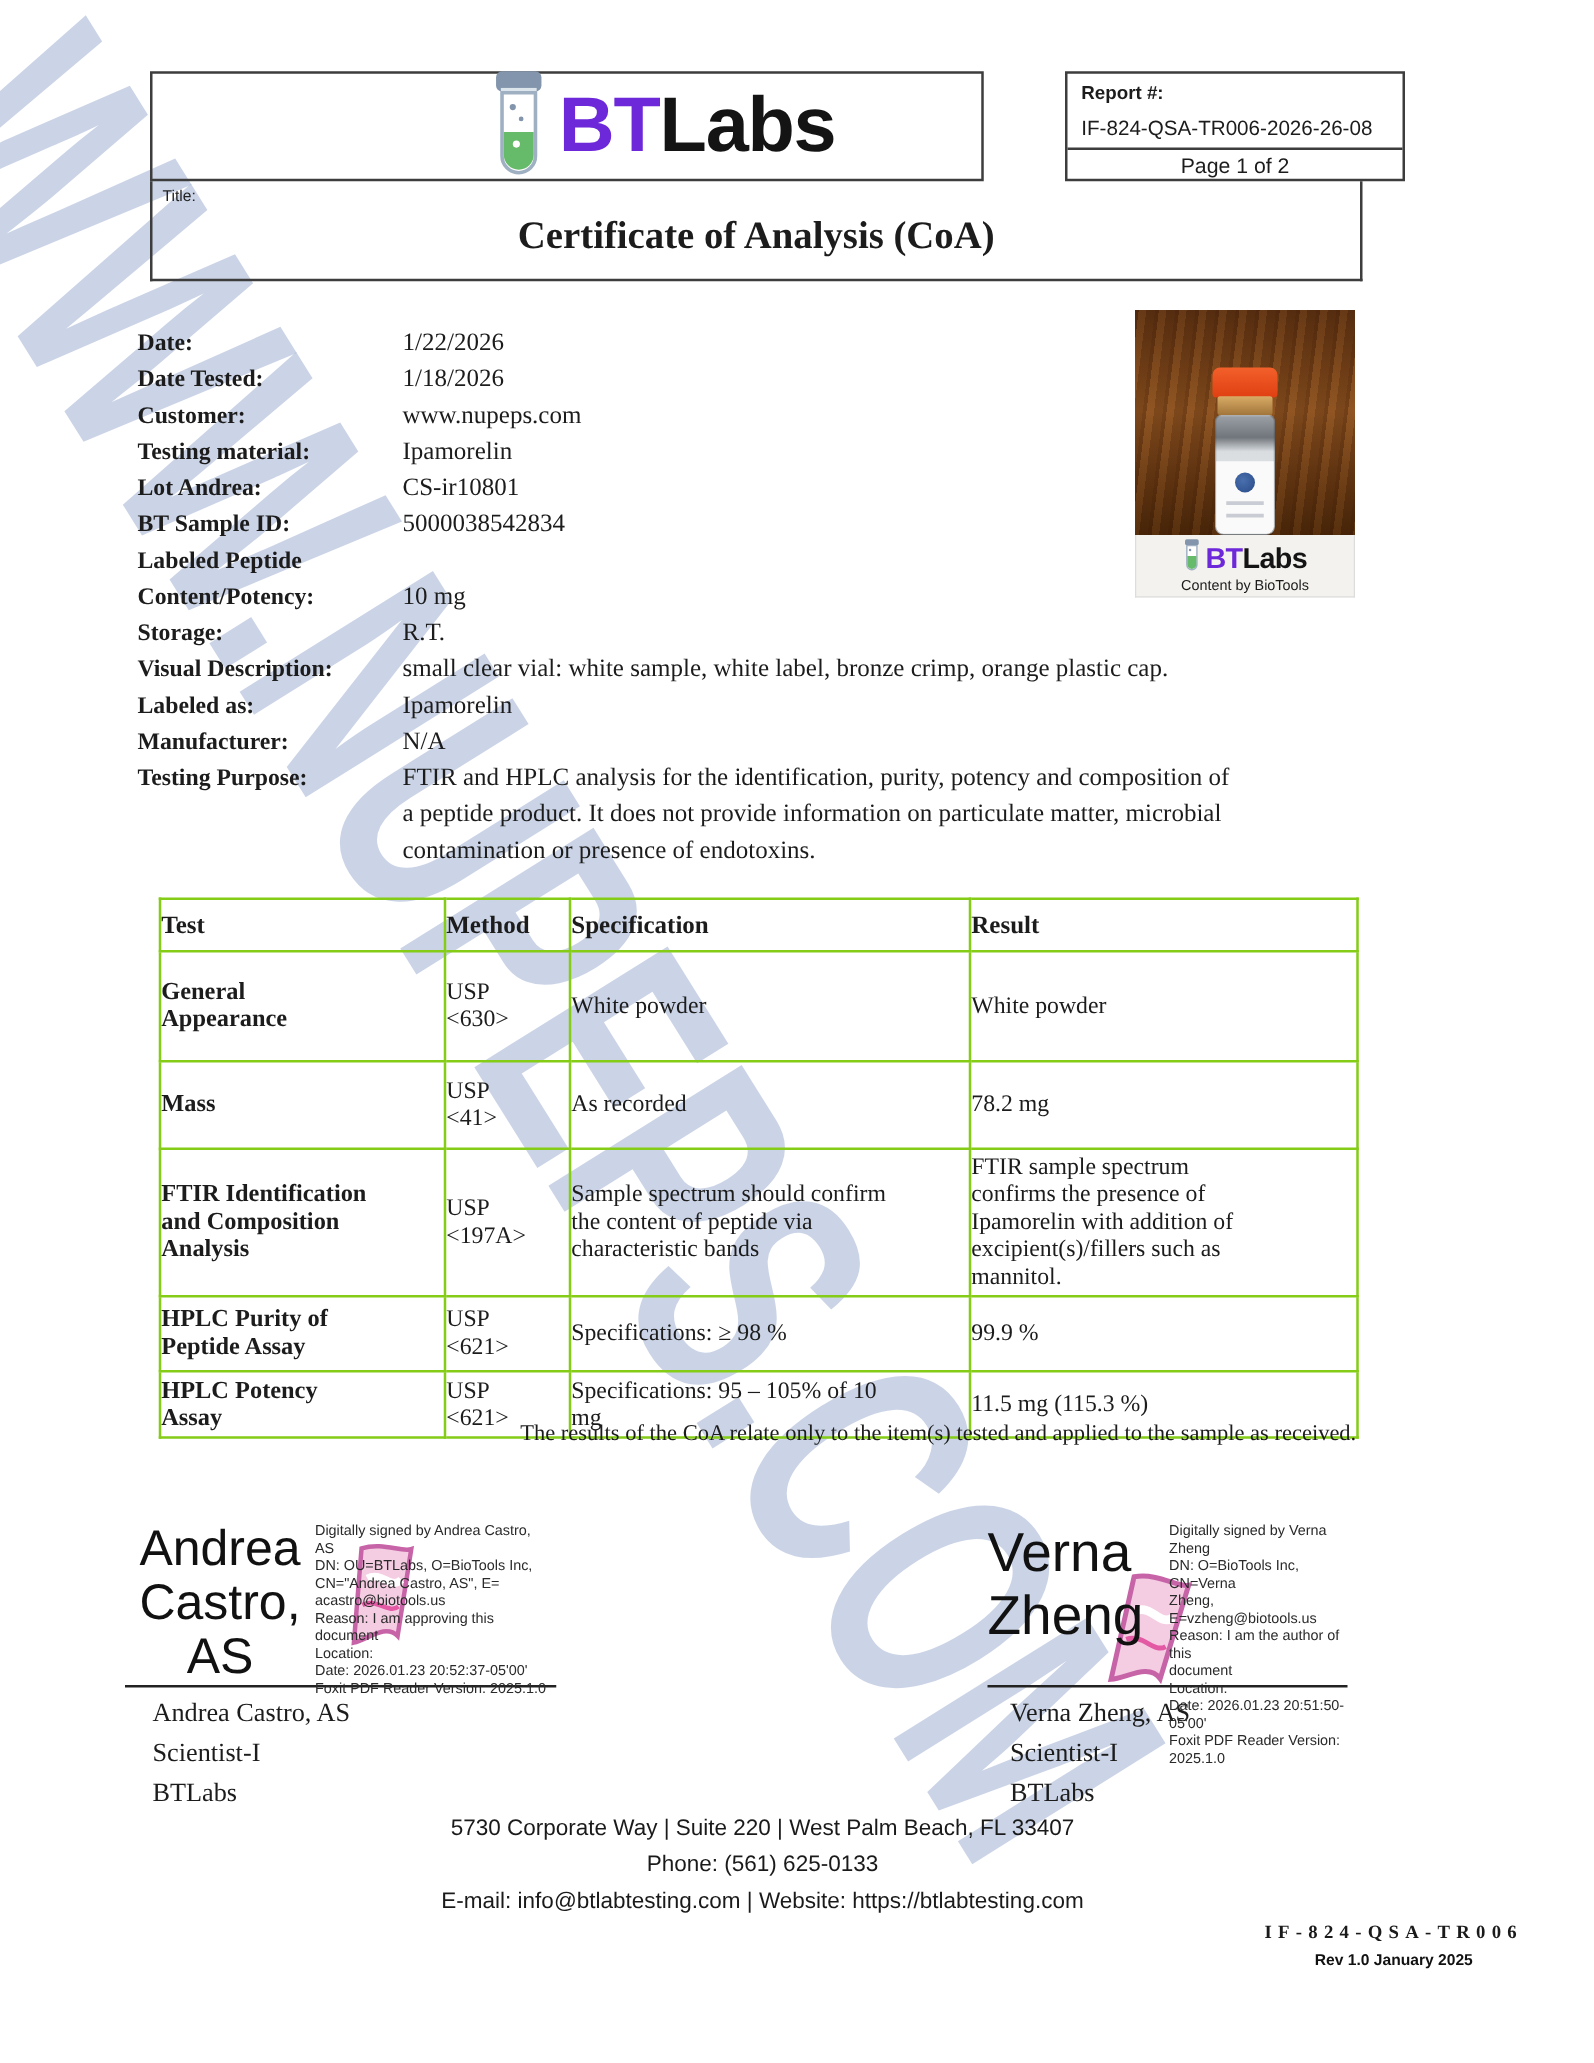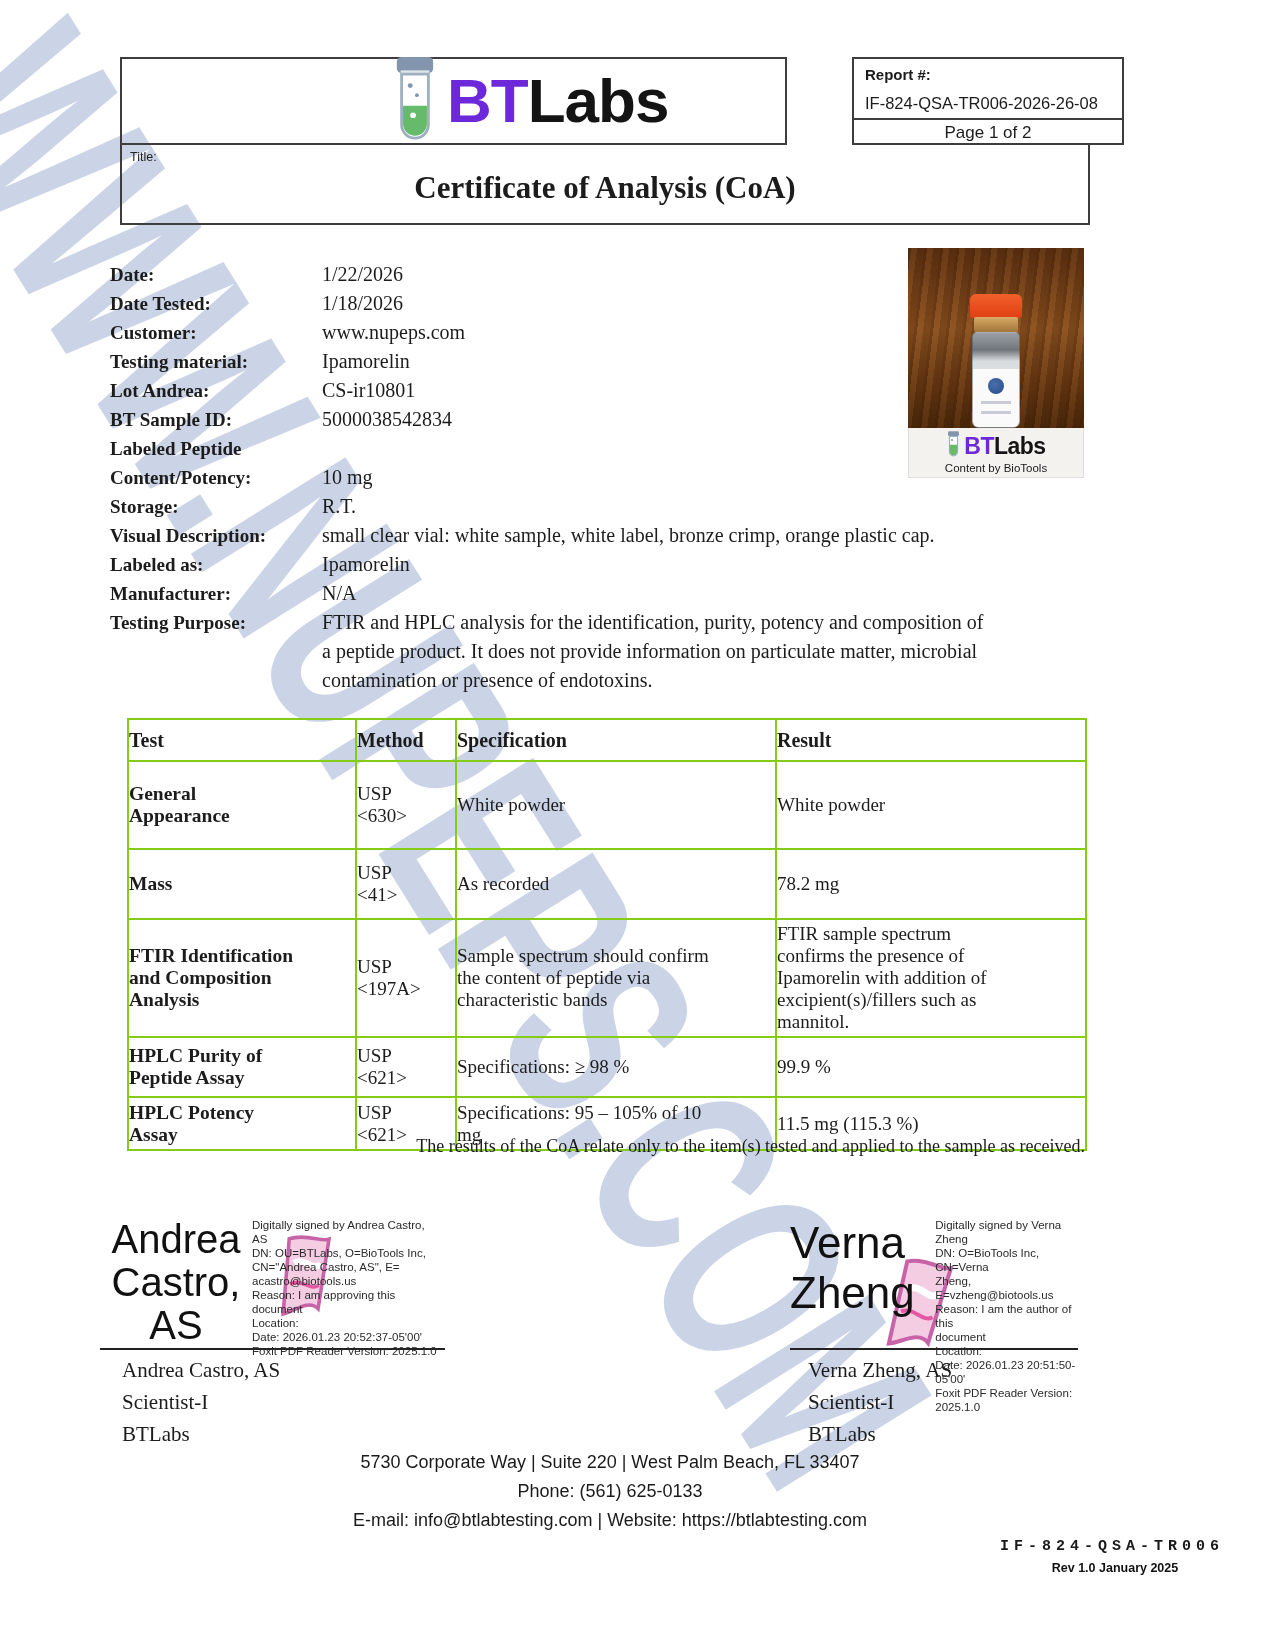--- a/index.html
+++ b/index.html
@@ -96,22 +96,22 @@
   .ribbon { position:absolute; z-index:1; opacity:0.9; }
   .ribbon-left { left:176px; top:16px; width:54px; height:92px; transform:rotate(6deg); }
   .ribbon-right { left:96px; top:36px; width:60px; height:110px; transform:rotate(14deg); }
   .sig-rule { border-top:2px solid #222; margin-top:0; }
   .sig-printed { font-size:21px; line-height:32px; padding-left:22px; margin-top:4px; }
   .sig-right .sig-printed { padding-left:18px; }
 
   
   .footer { left:120px; top:1448px; width:980px; text-align:center;
     font-family:"Liberation Sans", sans-serif; font-size:18px; line-height:29px; color:#1a1a1a; }
-  .doc-code { left:1000px; top:1538px; width:230px; text-align:left;
-    font-weight:bold; font-size:15px; letter-spacing:5px; color:#1a1a1a;font-family:Liberation Mono, monospace; }
+  .doc-code { left:1000px; top:1538px; width:230px; text-align:center;
+    font-weight:bold; font-size:15px; letter-spacing:5px; color:#1a1a1a; }
   .rev-line { left:1000px; top:1561px; width:230px; text-align:center;
     font-family:"Liberation Sans", sans-serif; font-weight:bold; font-size:12.5px; color:#111; }
 </style>
 </head>
 <body>
 
 <div class="page">
 
   <div class="watermark">WWW.NUPEPS.COM</div>
 

